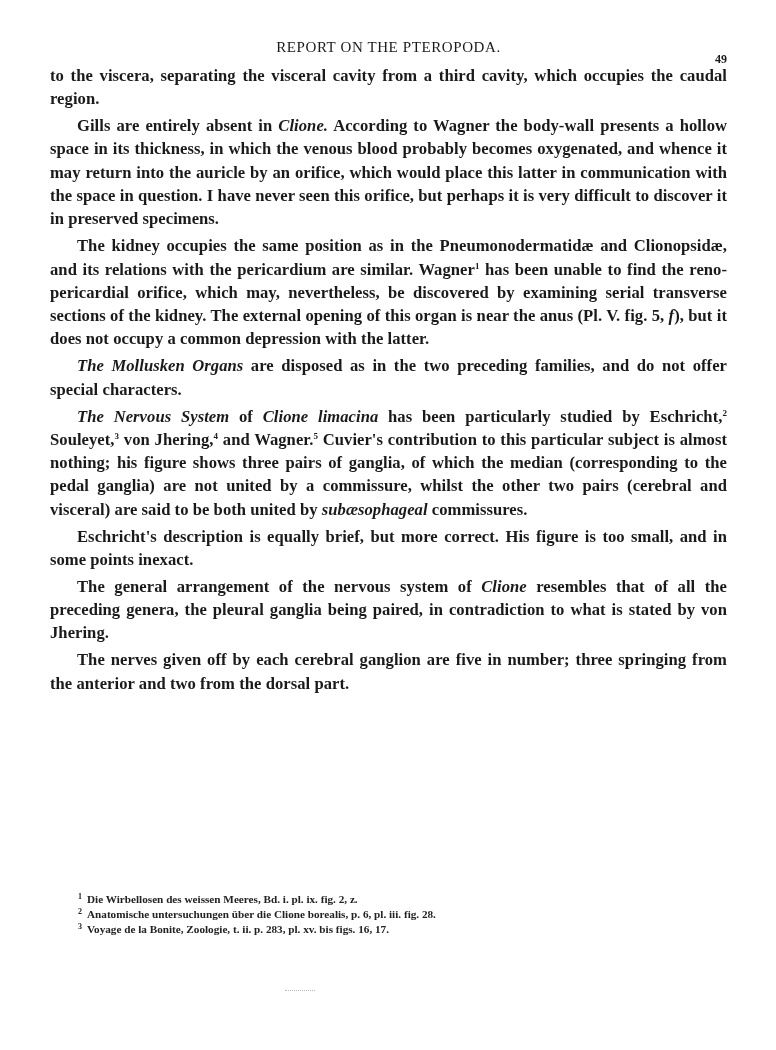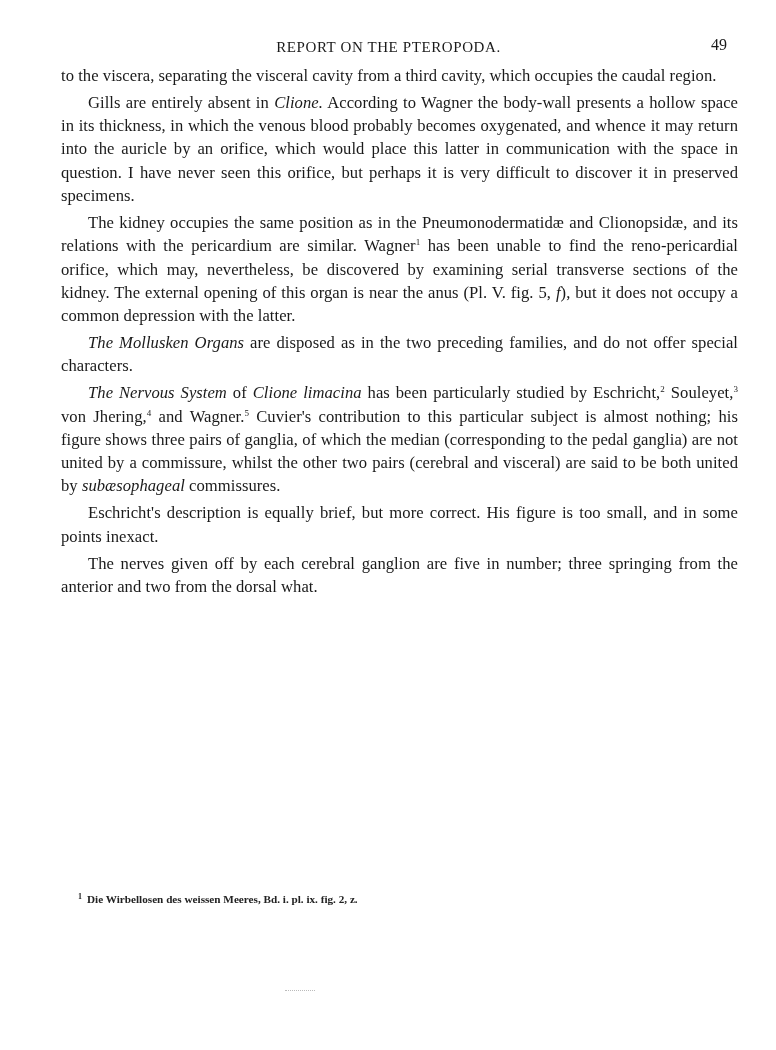--- a/index.html
+++ b/index.html
@@ -33,33 +33,34 @@
       left: 0;
       right: 0;
       text-align: center;
       font-size: 15px;
       letter-spacing: 0.6px;
       top: 3px;
     }
     .page-number {
       position: absolute;
       right: 0;
-      top: 0;
-      font-size: 16px;
-      font-weight: normal;
+      top: 16px;
+      font-size: 12px;
+      font-weight: bold;
     }
     .body-text {
       position: absolute;
       top: 64px;
-      left: 11px;
+      left: 0;
       width: 677px;
       font-size: 16.6px;
       line-height: 23.3px;
       text-align: justify;
       letter-spacing: 0.05px;
+      font-weight: bold;
     }
     .body-text p {
       margin: 0 0 3.6px 0;
       text-indent: 27px;
     }
     .body-text p.noindent {
       text-indent: 0;
     }
     .body-text i { font-style: italic; }
     sup {
@@ -104,21 +105,24 @@
     <div class="page-number">49</div>
   </div>
 
   <div class="body-text" id="body-text">
       <p class="noindent"><span>to the viscera, separating the visceral cavity from a third cavity, which occupies the caudal region.</span></p>
       <p><span>Gills are entirely absent in </span><i>Clione.</i><span>  According to Wagner the body-wall presents a hollow space in its thickness, in which the venous blood probably becomes oxygenated, and whence it may return into the auricle by an orifice, which would place this latter in communication with the space in question.  I have never seen this orifice, but perhaps it is very difficult to discover it in preserved specimens.</span></p>
       <p><span>The kidney occupies the same position as in the Pneumonodermatidæ and Clionopsidæ, and its relations with the pericardium are similar.  Wagner</span><sup>1</sup><span> has been unable to find the reno-pericardial orifice, which may, nevertheless, be discovered by examining serial transverse sections of the kidney.  The external opening of this organ is near the anus (Pl. V. fig. 5, </span><i>f</i><span>), but it does not occupy a common depression with the latter.</span></p>
       <p><i>The Mollusken Organs</i><span> are disposed as in the two preceding families, and do not offer special characters.</span></p>
       <p><i>The Nervous System</i><span> of </span><i>Clione limacina</i><span> has been particularly studied by Eschricht,</span><sup>2</sup><span> Souleyet,</span><sup>3</sup><span> von Jhering,</span><sup>4</sup><span> and Wagner.</span><sup>5</sup><span>  Cuvier's contribution to this particular subject is almost nothing; his figure shows three pairs of ganglia, of which the median (corresponding to the pedal ganglia) are not united by a commissure, whilst the other two pairs (cerebral and visceral) are said to be both united by </span><i>subæsophageal</i><span> commissures.</span></p>
       <p><span>Eschricht's description is equally brief, but more correct.  His figure is too small, and in some points inexact.</span></p>
-      <p><span>The nerves given off by each cerebral ganglion are five in number; three springing from the anterior and two from the dorsal what.</span></p>
+      <p><span>The general arrangement of the nervous system of </span><i>Clione</i><span> resembles that of all the preceding genera, the pleural ganglia being paired, in contradiction to what is stated by von Jhering.</span></p>
+      <p><span>The nerves given off by each cerebral ganglion are five in number; three springing from the anterior and two from the dorsal part.</span></p>
     </div>
 
   <div class="footnotes" id="footnotes">
       <div class="footnote"><sup>1</sup><span>Die Wirbellosen des weissen Meeres, Bd. i. pl. ix. fig. 2, z.</span></div>
+      <div class="footnote"><sup>2</sup><span>Anatomische untersuchungen über die Clione borealis, p. 6, pl. iii. fig. 28.</span></div>
+      <div class="footnote"><sup>3</sup><span>Voyage de la Bonite, Zoologie, t. ii. p. 283, pl. xv. bis figs. 16, 17.</span></div>
     </div>
 </div>
 
 <div class="bottom-dots"></div>
 
 </body></html>

